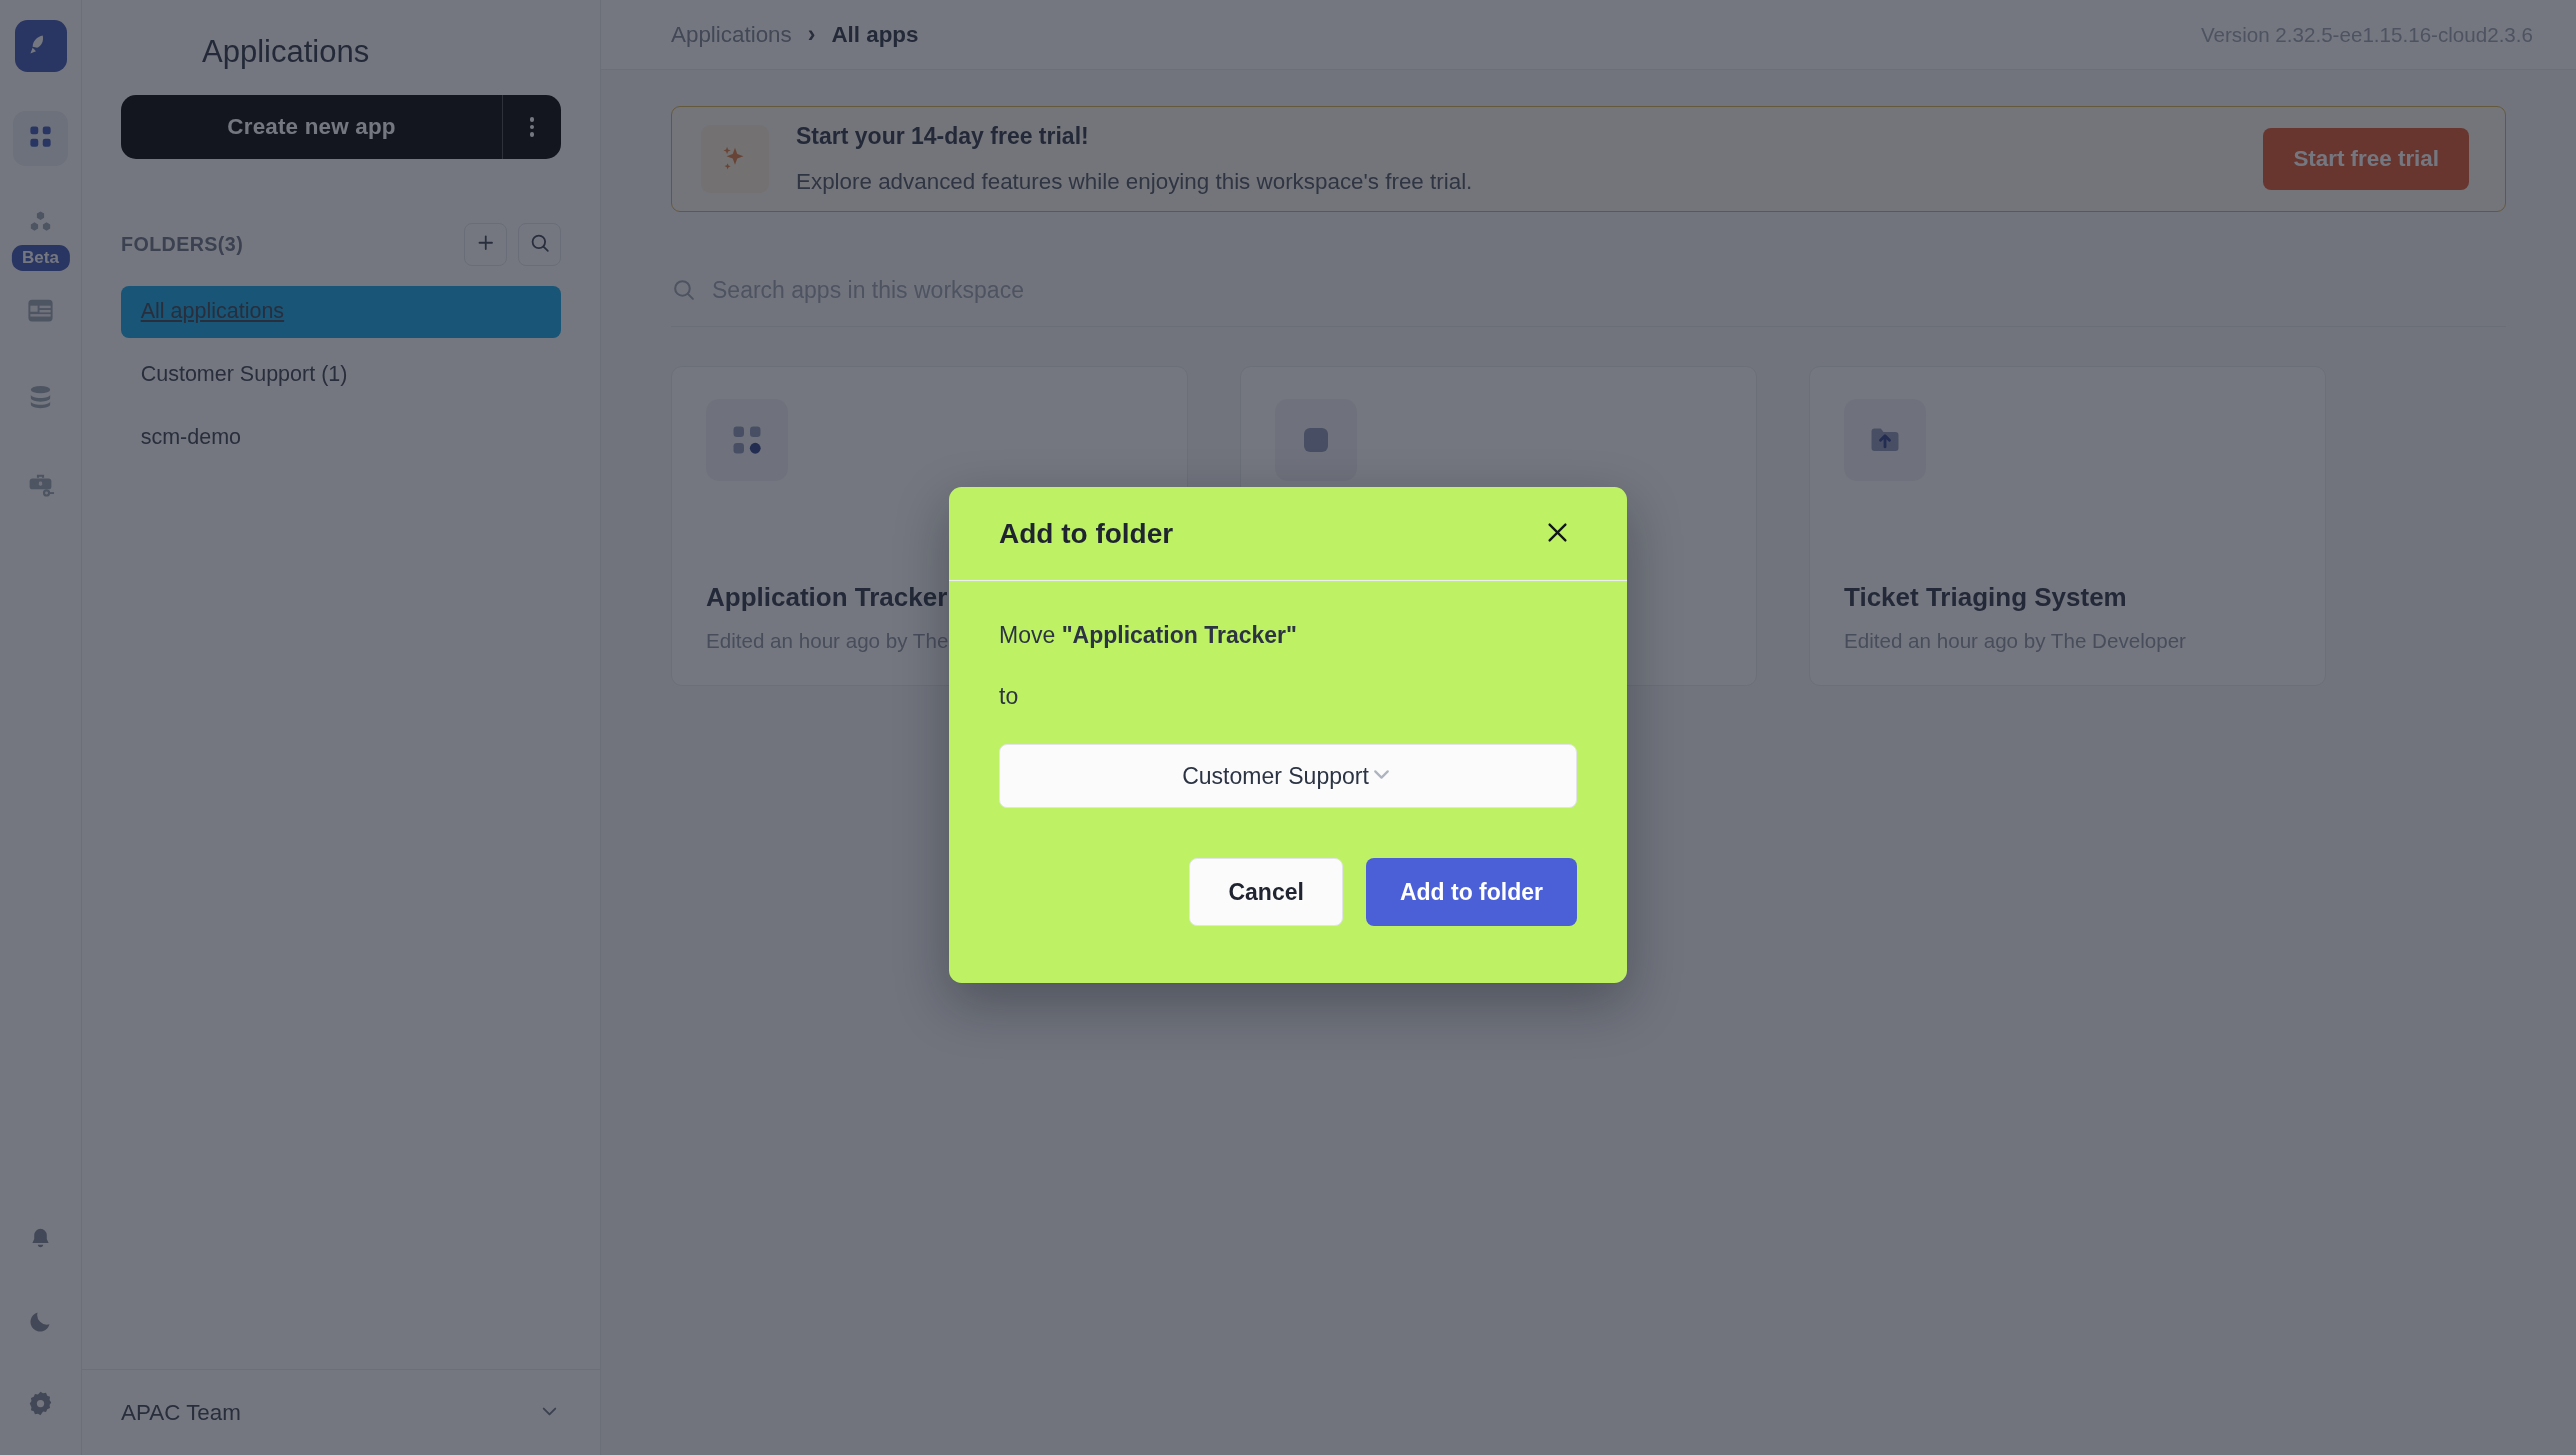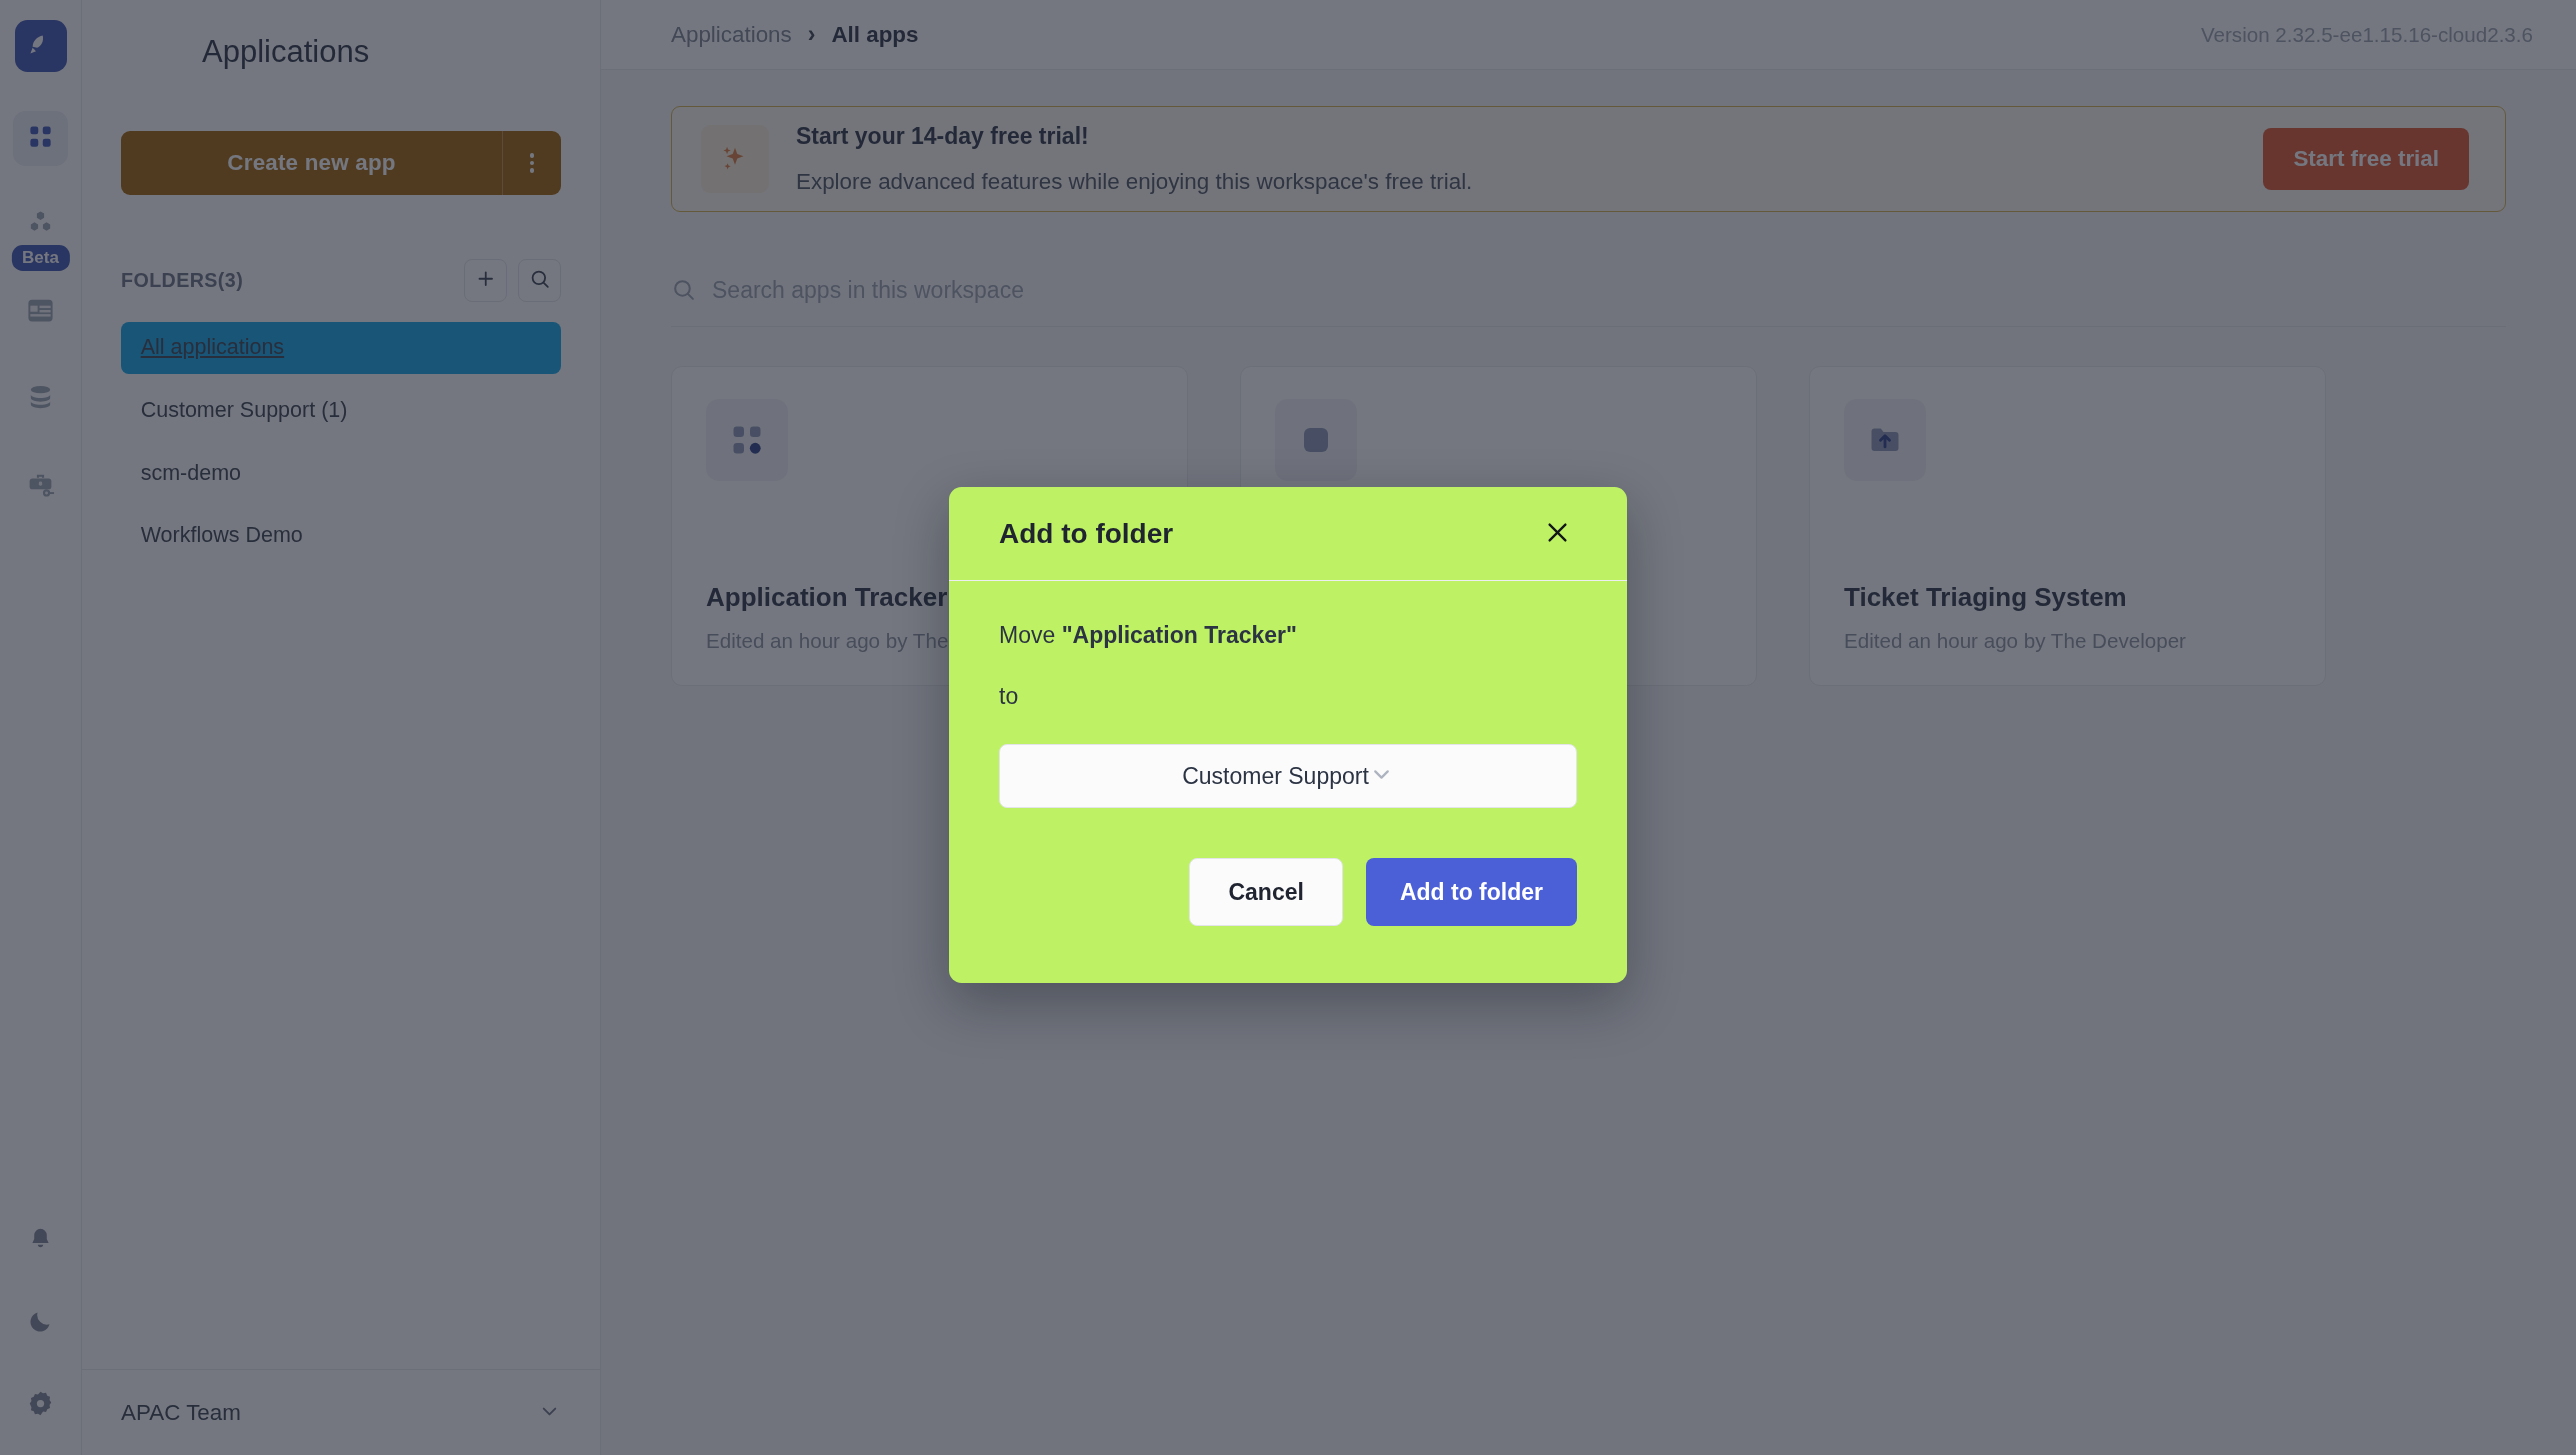--- a/index.html
+++ b/index.html
@@ -62,23 +62,23 @@
     border-right: 0.9px solid #e8e9ed;
     display: flex; flex-direction: column;
     flex-shrink: 0;
     padding: 0 39px;
   }
   .sidebar-title {
     font-size: 31px; font-weight: 400; color: #2c3444;
     margin-top: 34px; margin-left: 81px;
   }
   .create-app-row {
-    display: flex; margin-top: 61px;
-    height: 64px; border-radius: 9px; overflow: hidden;
-    background: #a16207;
+    display: flex; margin-top: 25px;
+    height: 64px; border-radius: 15px; overflow: hidden;
+    background: #000000;
   }
   .create-app-main {
     flex: 1; display: flex; align-items: center; justify-content: center;
     color: #ffffff; font-size: 22.4px; font-weight: 700;
     letter-spacing: 0.2px;
   }
   .create-app-menu {
     width: 59px; display: flex; align-items: center; justify-content: center;
     border-left: 0.9px solid rgba(255,255,255,.28);
   }
@@ -385,21 +385,20 @@
               </svg>
             </span>
           </div>
         </div>
       </div>
 
       <div class="folder-list">
         <div class="folder-item selected">All applications</div>
         <div class="folder-item">Customer Support (1)</div>
         <div class="folder-item">scm-demo</div>
-        <div class="folder-item">Workflows Demo</div>
       </div>
 
       <div class="sidebar-flex"></div>
 
       <div class="workspace-row">
         <span class="workspace-name">APAC Team</span>
         <span>
           <svg width="23" height="23" viewBox="0 0 24 24" fill="none" stroke="#6a7283" stroke-width="2" stroke-linecap="round" stroke-linejoin="round">
             <polyline points="6 9 12 15 18 9"></polyline>
           </svg>

